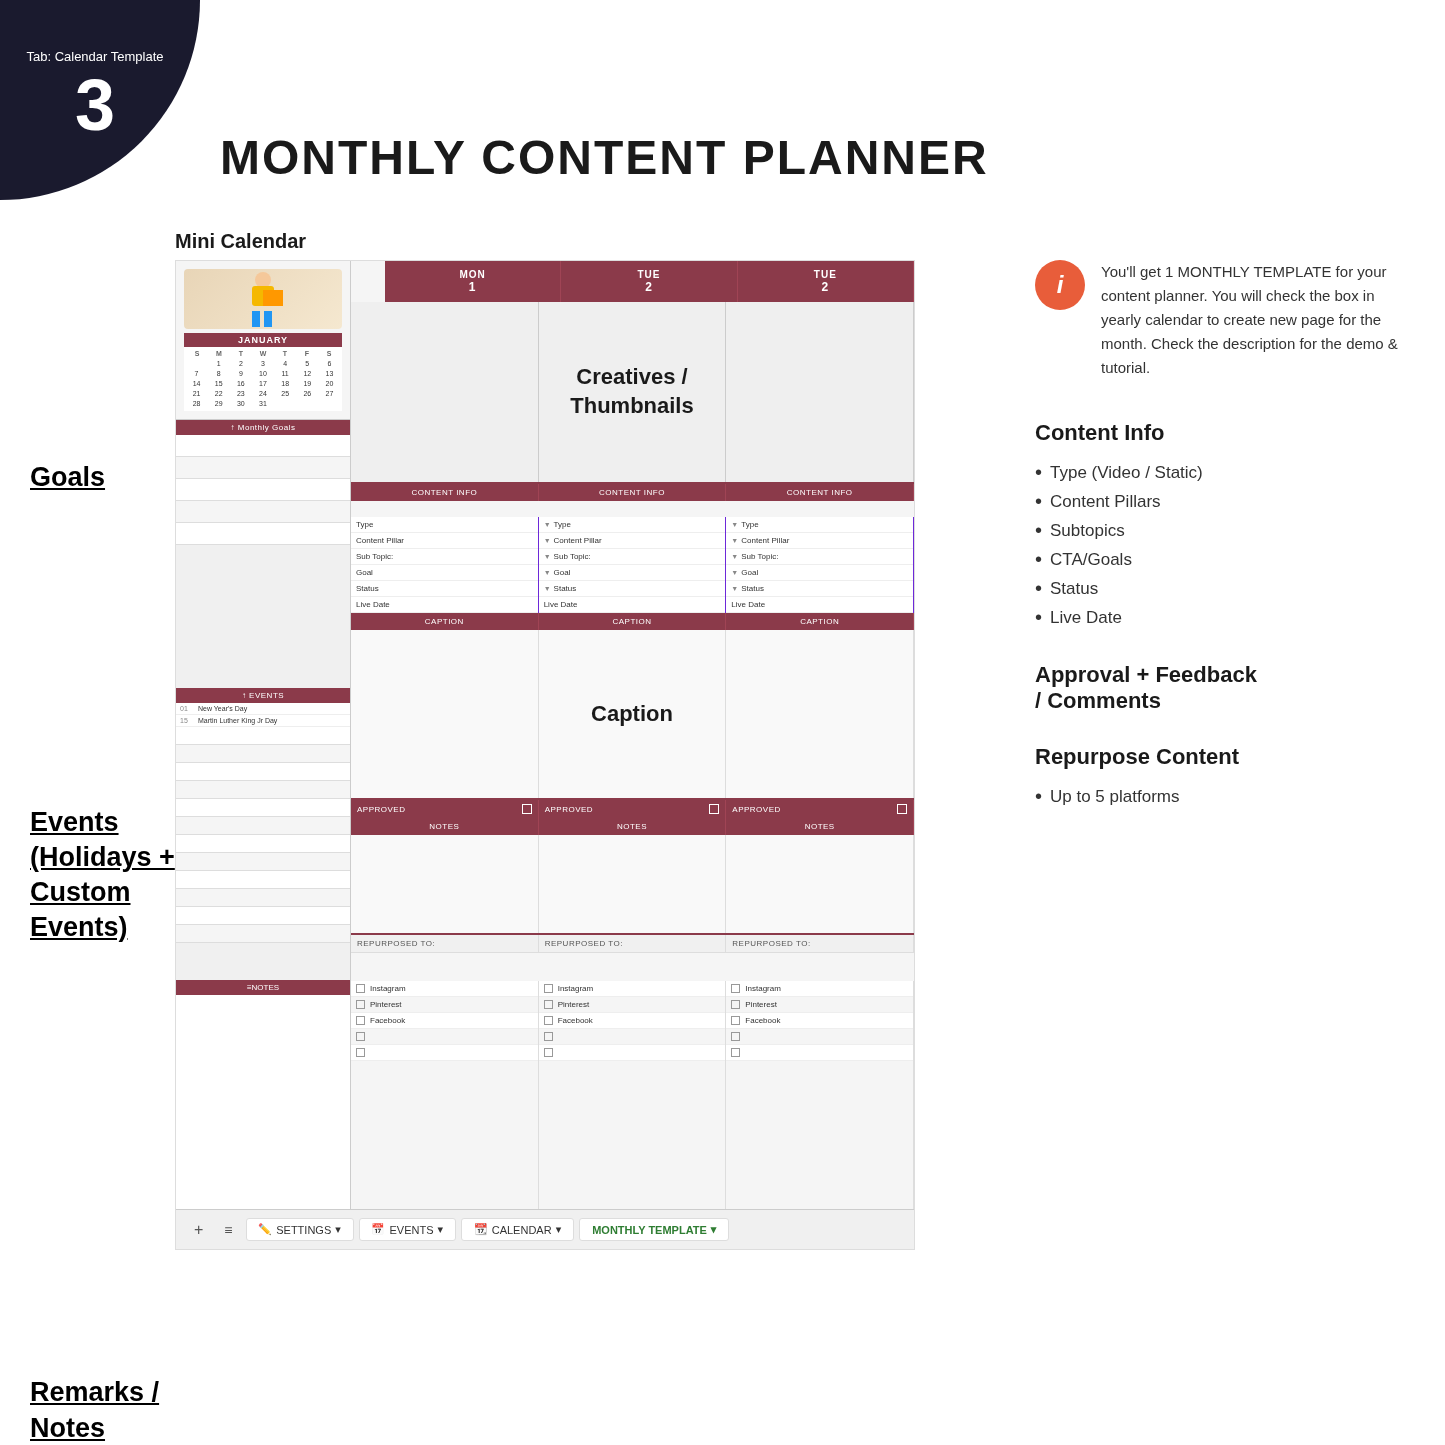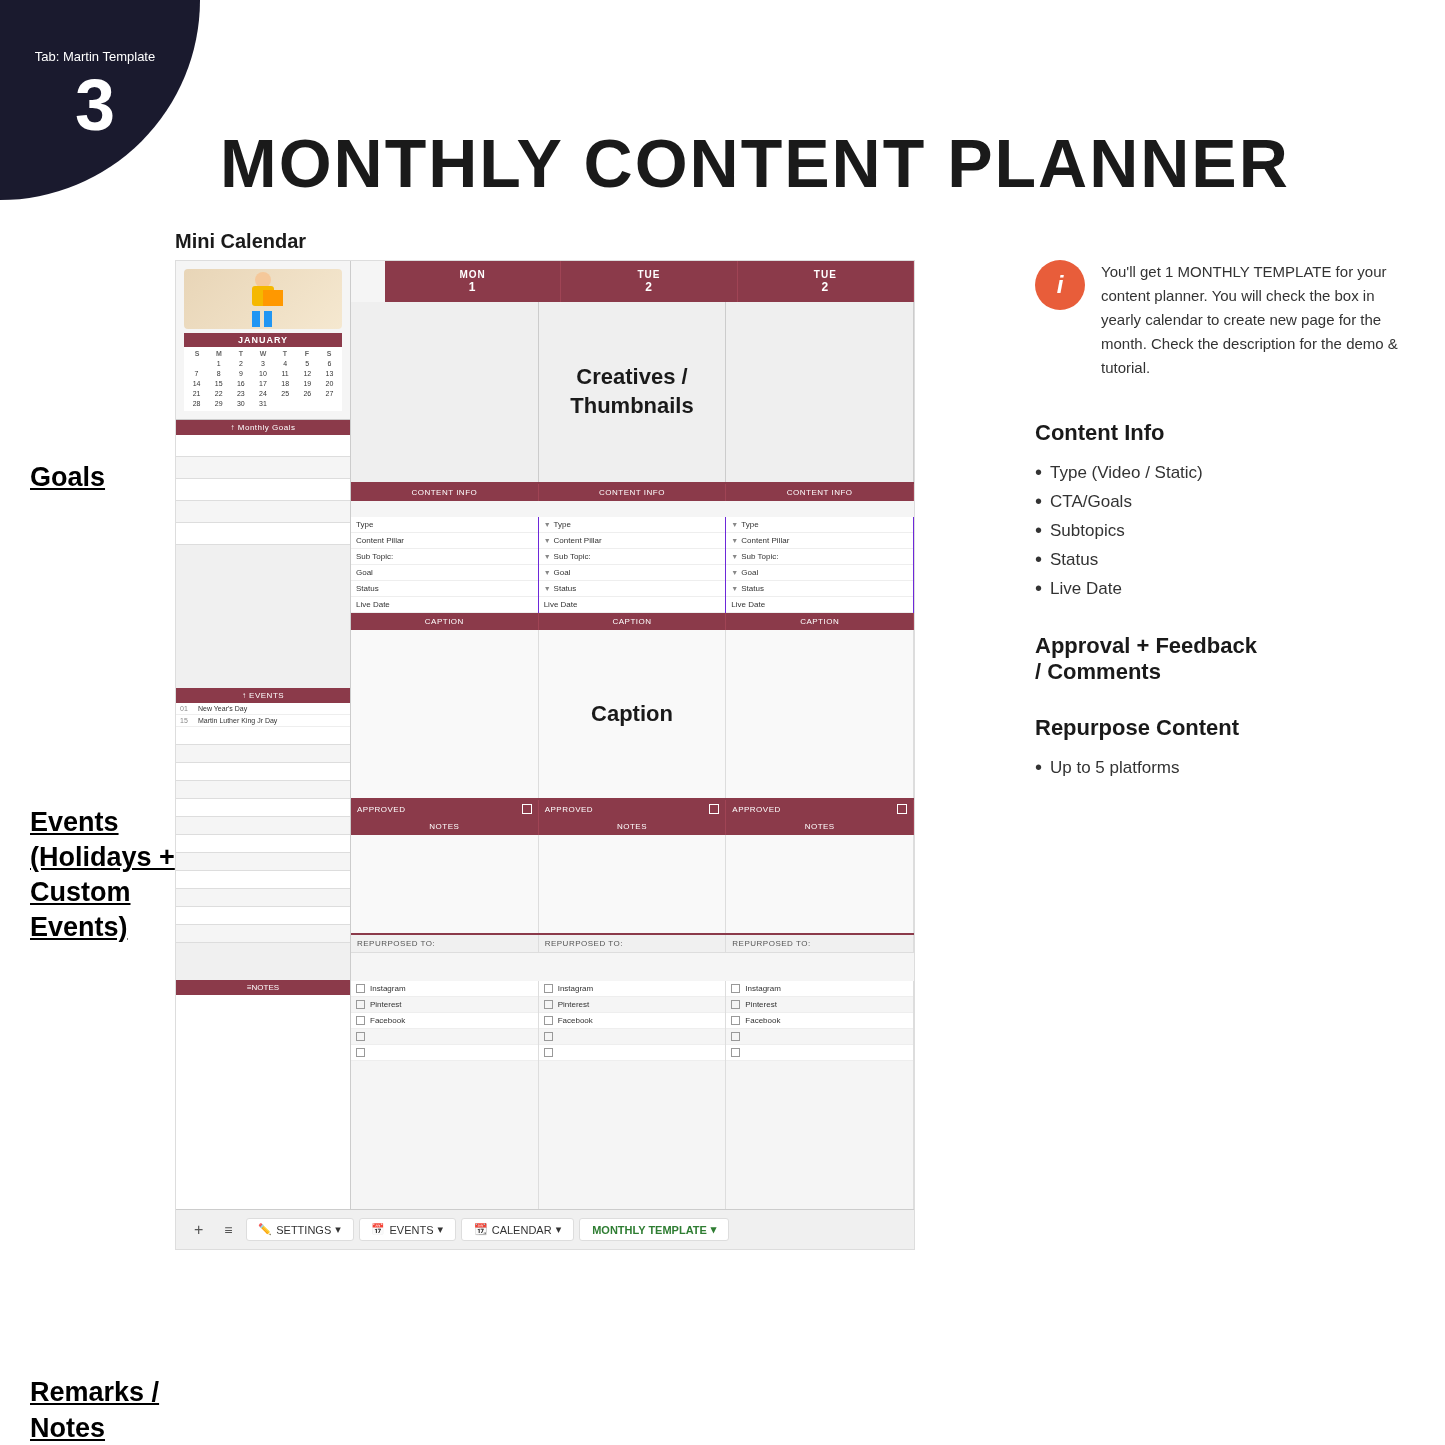--- a/index.html
+++ b/index.html
@@ -36,23 +36,23 @@
       color: #ffffff;
       font-size: 72px;
       font-weight: bold;
       line-height: 1;
       margin-top: 4px;
     }
 
     
     .main-title {
       position: absolute;
-      top: 124px;
+      top: 130px;
       left: 220px;
-      font-size: 68px;
+      font-size: 48px;
       font-weight: 900;
       color: #1a1a1a;
       letter-spacing: 2px;
       font-family: 'Arial Black', Arial, sans-serif;
     }
 
     
     .left-labels {
       position: absolute;
       top: 370px;
@@ -600,21 +600,21 @@
       left: 175px;
       font-size: 20px;
       font-weight: bold;
       color: #1a1a1a;
     }
   </style>
 </head>
 <body>
 
 <div class="corner-badge">
-  <span class="tab-label">Tab: Martin Template</span>
+  <span class="tab-label">Tab: Calendar Template</span>
   <span class="tab-number">3</span>
 </div>
 
 <h1 class="main-title">MONTHLY CONTENT PLANNER</h1>
 
 <div class="mini-cal-label">Mini Calendar</div>
 
 <div class="left-labels">
   <div class="left-label-item left-label-goals">Goals</div>
   <div class="left-label-item left-label-events" style="white-space:pre-line;">Events
@@ -987,22 +987,23 @@
     <div class="info-icon">
       <span>i</span>
     </div>
     <div class="info-text">You'll get 1 MONTHLY TEMPLATE for your content planner. You will check the box in yearly calendar to create new page for the month. Check the description for the demo &amp; tutorial.</div>
   </div>
 
   <div class="right-section">
     <div class="right-section-title">Content Info</div>
     <ul>
       <li>Type (Video / Static)</li>
+      <li>Content Pillars</li>
+      <li>Subtopics</li>
       <li>CTA/Goals</li>
-      <li>Subtopics</li>
       <li>Status</li>
       <li>Live Date</li>
     </ul>
   </div>
 
   <div class="right-section">
     <div class="right-section-title" style="white-space:pre-line;">Approval + Feedback
 / Comments</div>
   </div>
 

